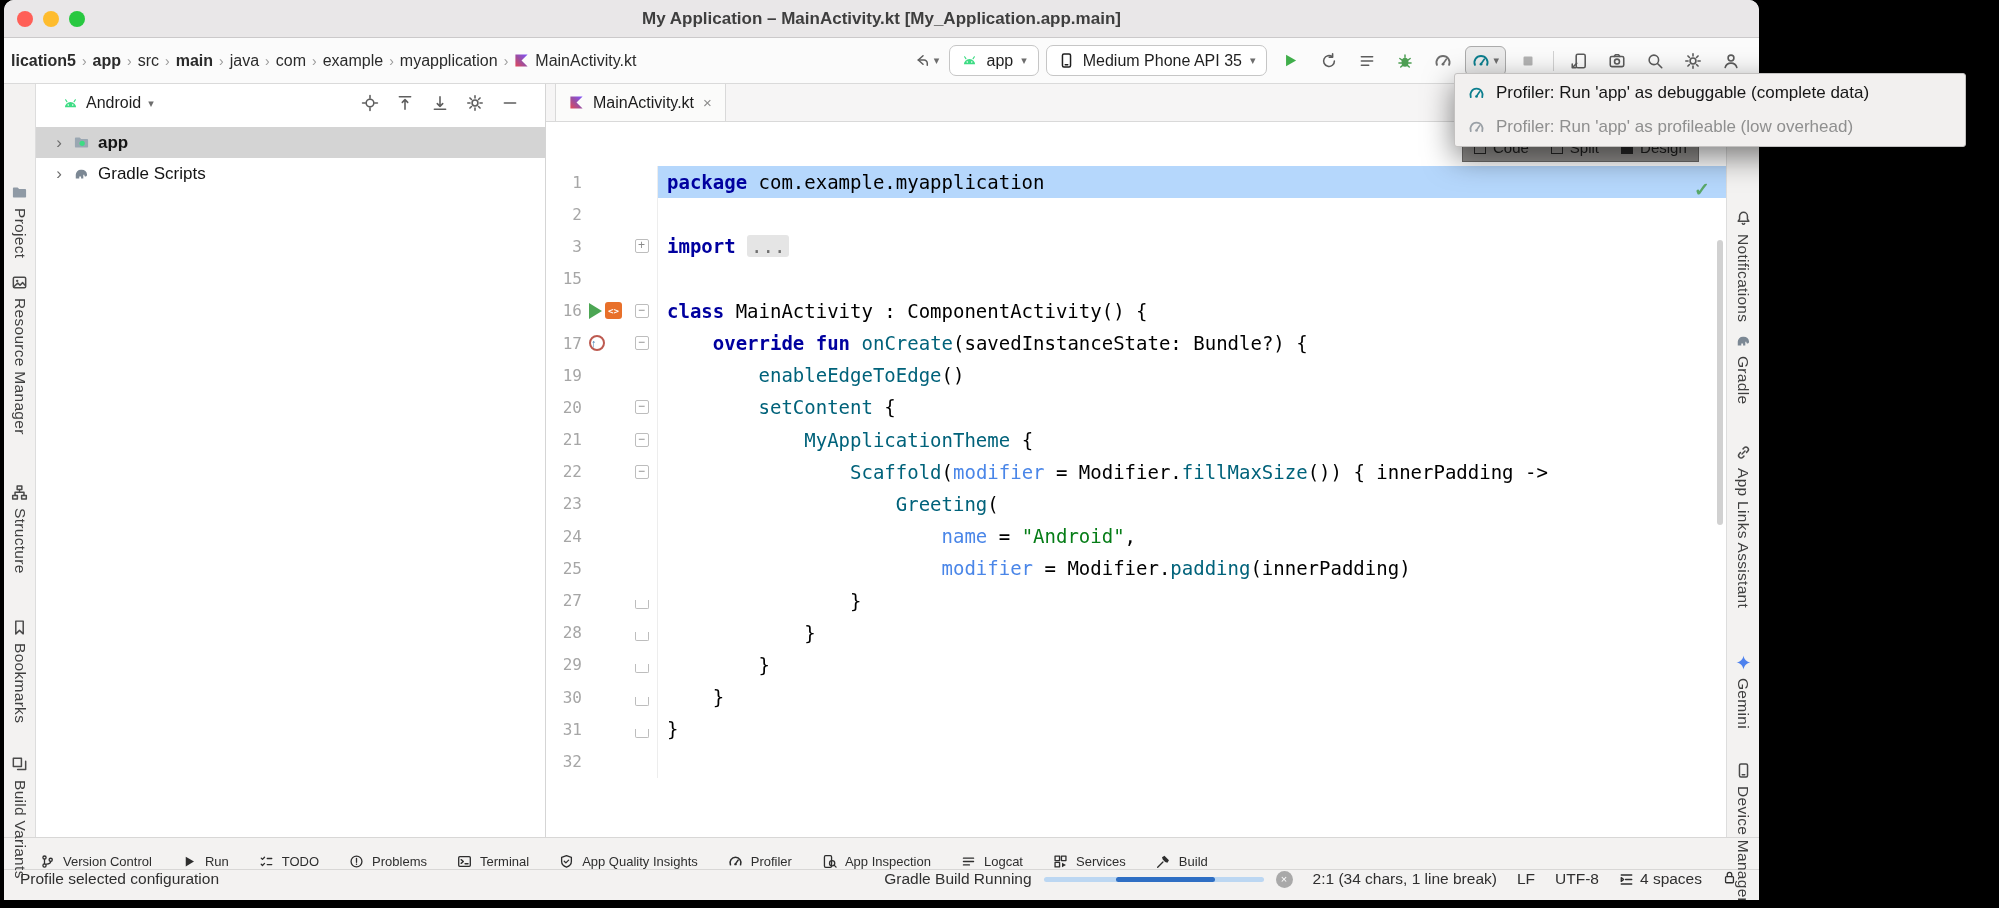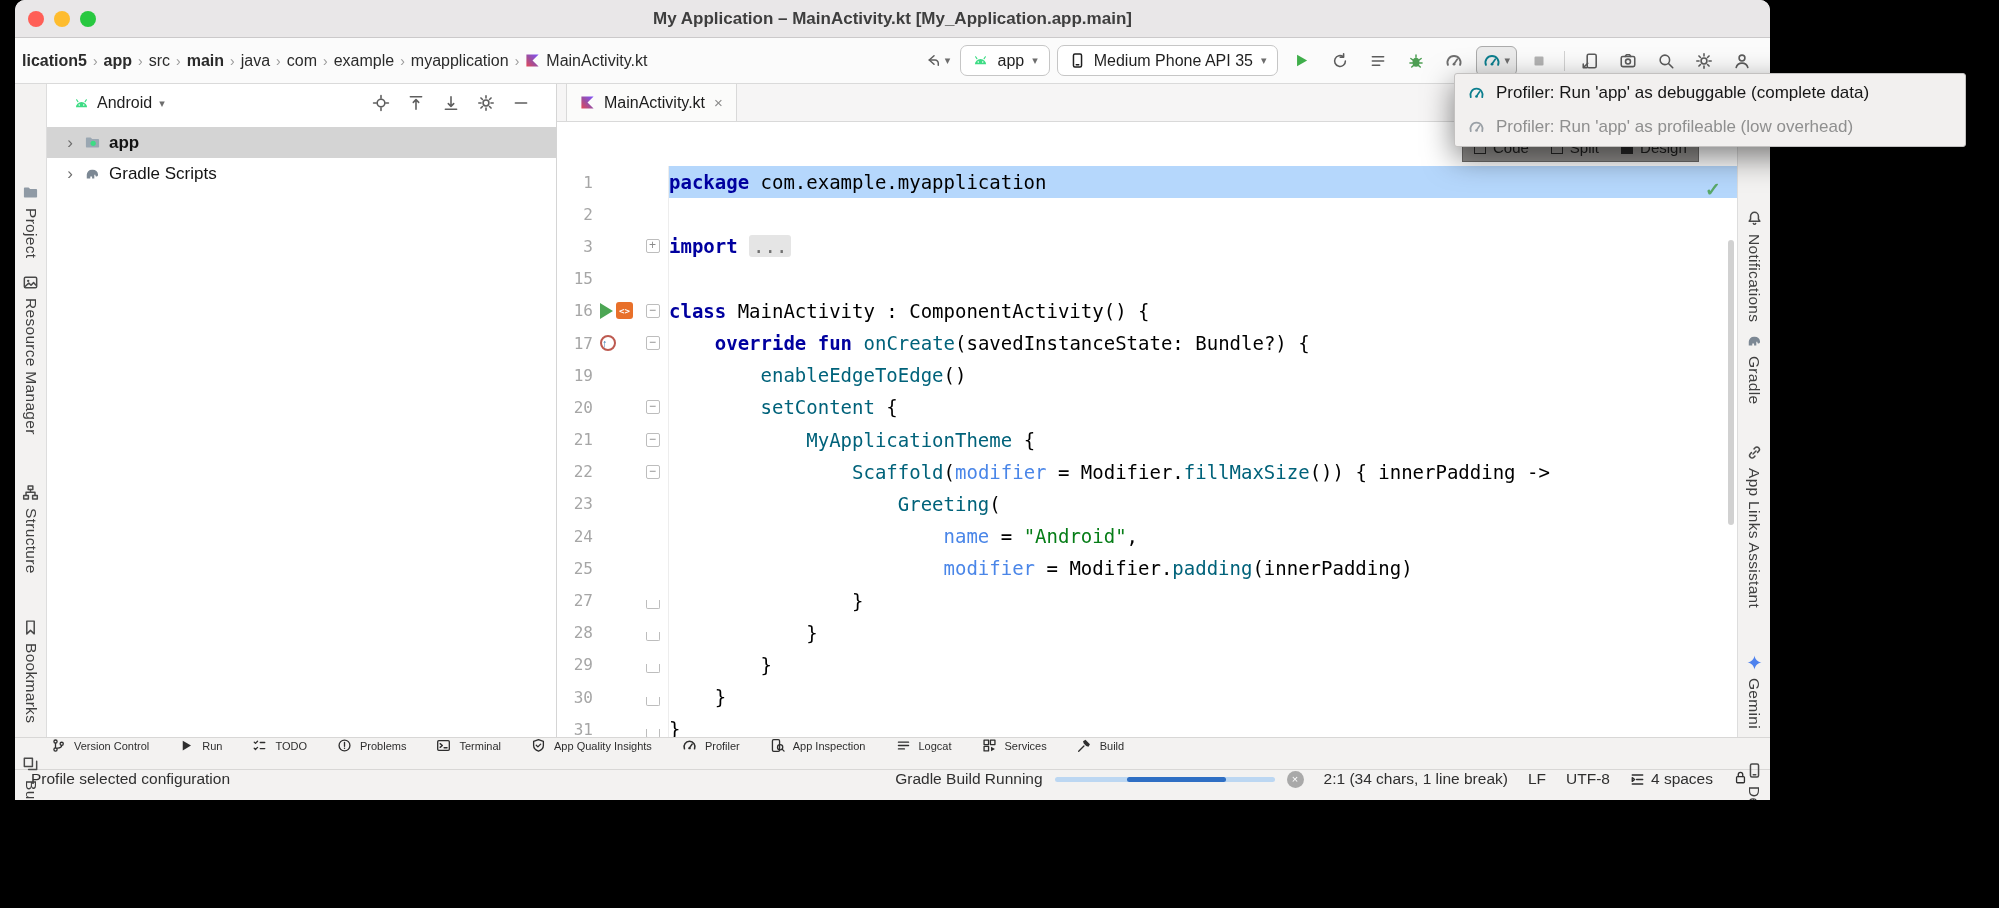--- a/index.html
+++ b/index.html
@@ -1,18 +1,18 @@
 <!DOCTYPE html>
 <html style="--sel: #b5d7fc; --kw: #00009f; --fn: #00627a; --arg: #4a86e8; --str: #067d17;"><head>
 <meta charset="utf-8">
 <style>
 *{box-sizing:border-box;margin:0;padding:0}
 html,body{width:1999px;height:908px;background:#000;overflow:hidden;
   font-family:"Liberation Sans","DejaVu Sans",sans-serif;}
-.window{position:absolute;left:15px;top:0;width:1755px;height:800px;background:#fff;
+.window{position:absolute;left:4px;top:0;width:1755px;height:900px;background:#fff;
   border-radius:10px 10px 0 0;overflow:hidden;display:flex;flex-direction:column}
 
 .titlebar{height:38px;flex:none;background:#e9e7e8;border-bottom:1px solid #cbc9ca;
   display:flex;align-items:center;justify-content:center;position:relative}
 .lights{position:absolute;left:13px;display:flex;gap:10px}
 .light{width:16px;height:16px;border-radius:50%}
 .light.red{background:#ff5f57}.light.yellow{background:#febc2e}.light.green{background:#28c840}
 .win-title{font-size:17px;font-weight:bold;color:#3e3e3e}
 
 .toolbar{height:46px;flex:none;background:#fbfbfb;border-bottom:1px solid #dadada;
@@ -55,42 +55,42 @@
   border-left:1px solid #d9d9d9;border-right:1px solid #d9d9d9;font-size:16px;color:#1c1c1c}
 .tab-close{color:#8b8b8b;font-size:15px}
 .editor-body{flex:1;position:relative;font-family:"DejaVu Sans Mono","Liberation Mono",monospace;font-size:19px;overflow:hidden}
 .code{position:absolute;inset:0;padding-top:44px}
 .code-line{display:flex;height:32.2px;align-items:center}
 .gutter{width:112px;flex:none;align-self:stretch;display:flex;align-items:center;border-right:1px solid #ededed}
 .lnum{width:36px;text-align:right;color:#a6a6a6;font-size:16px}
 .gslot{width:44px;display:flex;align-items:center;gap:3px;padding-left:7px}
 .fslot{flex:1;display:flex;justify-content:center}
 .gicon{display:inline-flex;align-items:center}
-.code-text{flex:1;align-self:stretch;display:flex;align-items:center;white-space:pre}
+.code-text{flex:1;align-self:stretch;display:flex;align-items:center;padding-left:9px;white-space:pre}
 .code-line.selected .code-text{background:var(--sel,#b5d7fc)}
 .tk-kw{color:var(--kw,#00009f);font-weight:bold}
 .tk-pl{color:#000}
 .tk-fn{color:var(--fn,#00627a)}
 .tk-fni{color:var(--fn,#00627a);}
 .tk-arg{color:var(--arg,#4a86e8)}
 .tk-str{color:var(--str,#067d17)}
 .tk-folded{background:#e5e5e5;color:#707070;border-radius:3px;padding:0 4px}
 .fold-minus{width:14px;height:14px;border:1px solid #bdbdbd;background:#fff;color:#8a8a8a;
   font-size:12px;line-height:11px;text-align:center;border-radius:2px;font-family:"Liberation Sans",sans-serif}
 .fold-end{width:14px;height:9px;border:1px solid #bdbdbd;border-top:none;background:#fff;border-radius:0 0 2px 2px;margin-top:8px}
 .run-tri{width:0;height:0;border-left:13px solid #4ca654;border-top:8px solid transparent;border-bottom:8px solid transparent;display:inline-block}
 .compose-badge{width:17px;height:17px;background:#e8702a;border-radius:3px;color:#fff;font-size:9px;font-weight:bold;
   display:inline-flex;align-items:center;justify-content:center;font-family:"DejaVu Sans Mono",monospace}
 .override-badge{width:16px;height:16px;border:2px solid #bd5a50;border-radius:50%;color:#3779ae;
   font-size:11px;line-height:11px;text-align:center;font-weight:bold;font-family:"Liberation Sans",sans-serif}
 .check-widget{position:absolute;top:56px;right:16px;color:#59a869;font-size:19px;font-weight:bold;font-family:"Liberation Sans",sans-serif}
 .scroll-thumb{position:absolute;right:3px;top:118px;width:6px;height:285px;background:rgba(0,0,0,.18);border-radius:3px}
 
 .bottombar{height:32px;flex:none;background:#f3f2f1;border-top:1px solid #d8d7d6;display:flex;
-  align-items:flex-start;gap:30px;padding-left:36px;font-size:11px;color:#2e2e2e}
+  align-items:flex-end;gap:30px;padding-left:36px;font-size:13px;color:#2e2e2e}
 .bb-item{display:flex;align-items:center;gap:8px;color:#2e2e2e}
 .statusbar{height:31px;flex:none;background:#f3f2f1;border-top:1px solid #d8d7d6;display:flex;
   align-items:flex-start;gap:20px;padding:0 22px 0 16px;font-size:15.5px;color:#2f2f2f}
 .gradle-group{margin-left:auto;display:flex;align-items:center;gap:12px}
 .progress{width:220px;height:5px;border-radius:3px;background:#bcd7f2;position:relative;overflow:hidden}
 .progress-fill{position:absolute;left:33%;width:45%;top:0;bottom:0;background:#2f6fc4;border-radius:3px}
 .cancel-badge{width:17px;height:17px;border-radius:50%;background:#a9a9a9;color:#fff;font-size:11px;
   display:inline-flex;align-items:center;justify-content:center}
 .status-seg{display:flex;align-items:center;gap:6px}
 

